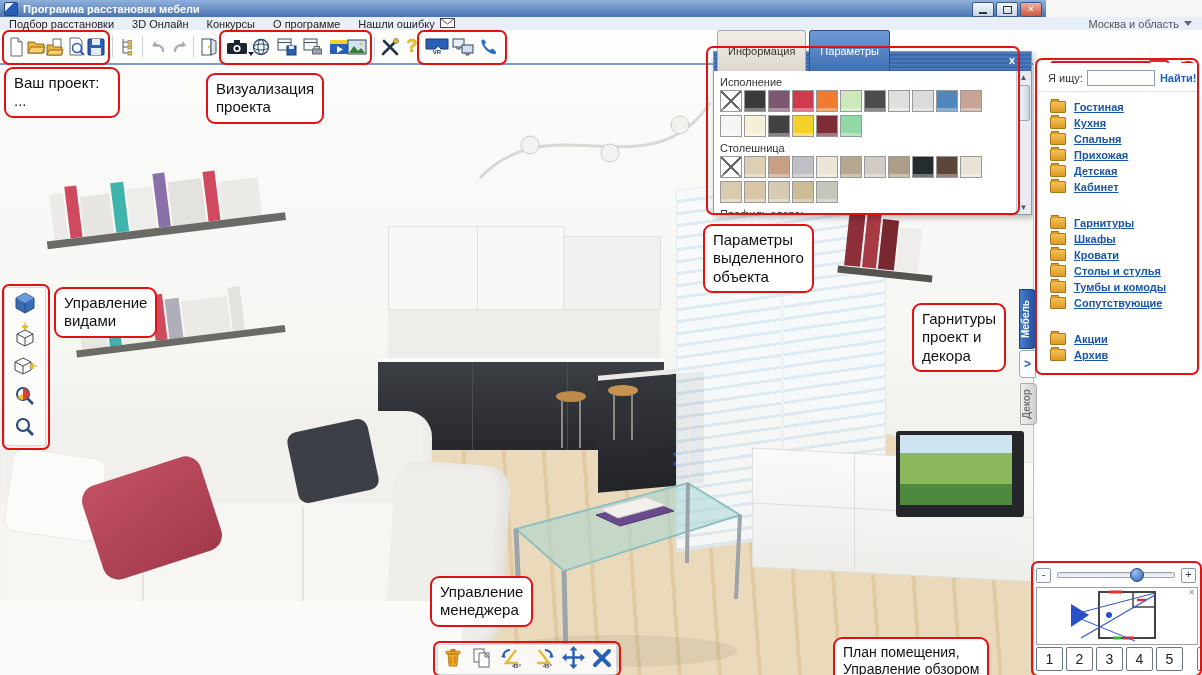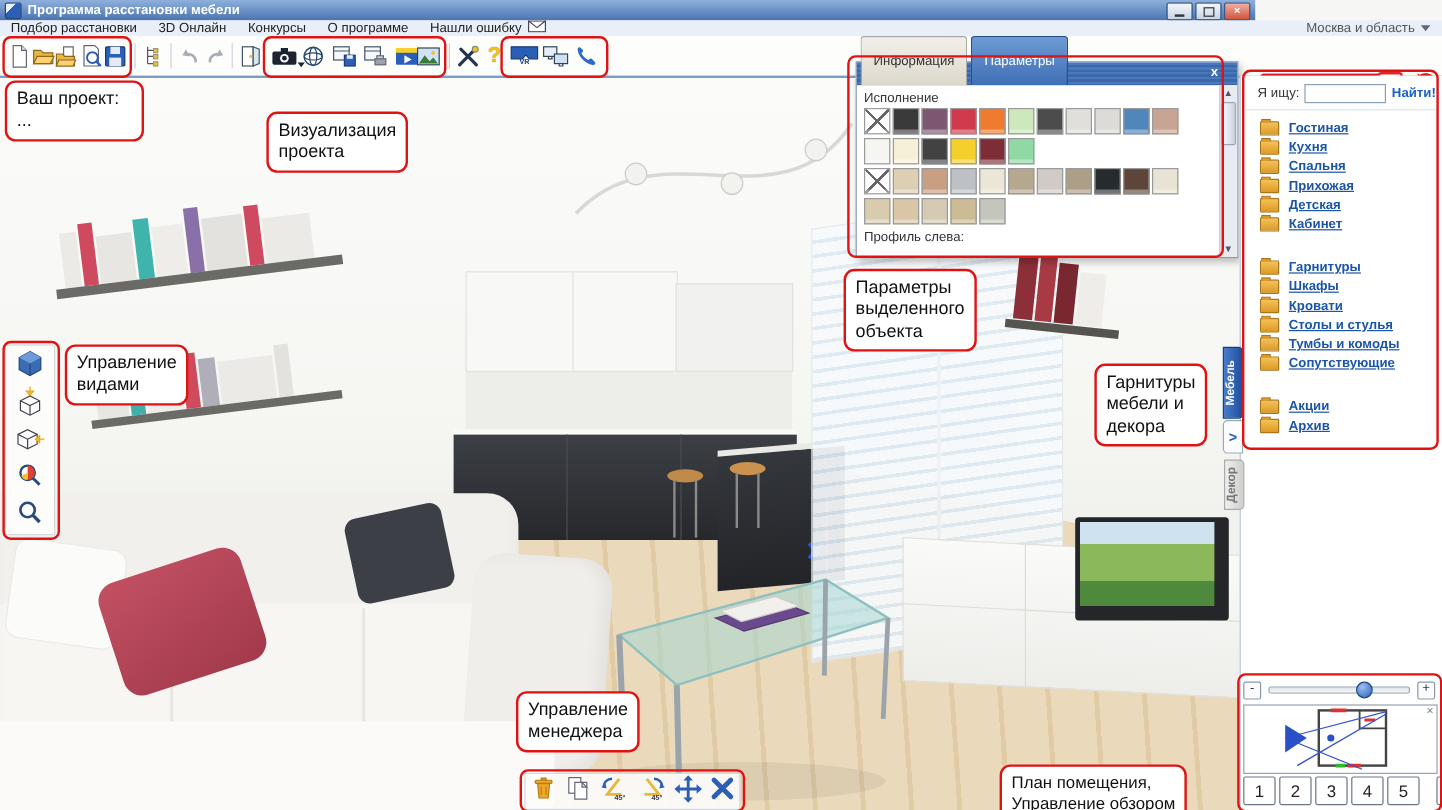--- a/index.html
+++ b/index.html
@@ -459,20 +459,21 @@
           <span class="swatch" style="background: rgb(220, 219, 215);"></span>
           <span class="swatch" style="background: rgb(79, 134, 187);"></span>
           <span class="swatch" style="background: rgb(200, 164, 148);"></span>
           <span class="swatch" style="background: rgb(245, 245, 242);"></span>
           <span class="swatch" style="background: rgb(247, 240, 216);"></span>
           <span class="swatch" style="background: rgb(66, 66, 66);"></span>
           <span class="swatch" style="background: rgb(244, 208, 44);"></span>
           <span class="swatch" style="background: rgb(126, 44, 54);"></span>
           <span class="swatch" style="background: rgb(144, 217, 164);"></span>
         </div>
+      <div class="seclabel">Столешница</div>
       <div class="swrow">
 
       <span class="swatch cross"></span>
           <span class="swatch" style="background: rgb(220, 207, 180);"></span>
           <span class="swatch" style="background: rgb(201, 159, 131);"></span>
           <span class="swatch" style="background: rgb(189, 193, 198);"></span>
           <span class="swatch" style="background: rgb(235, 230, 214);"></span>
           <span class="swatch" style="background: rgb(182, 167, 143);"></span>
           <span class="swatch" style="background: rgb(209, 203, 198);"></span>
           <span class="swatch" style="background: rgb(172, 158, 135);"></span>
@@ -696,31 +697,31 @@
   <div class="rbox s" style="left:706px;top:46px;width:310px;height:165px;"></div>
   <div class="rbox s" style="left:2px;top:284px;width:44px;height:162px;"></div>
   <div class="rbox s" style="left:1035px;top:58px;width:160px;height:313px;"></div>
   <div class="rbox s" style="left:433px;top:641px;width:184px;height:32px;"></div>
   <div class="rbox s" style="left:1031px;top:561px;width:167px;height:112px;"></div>
 
   <div class="callout s" style="left:4px;top:67px;width:96px;">
     <div class="c-line">Ваш проект:</div>
     <div class="c-line">...</div>
   </div>
-  <div class="callout s" style="left:222px;top:73px;margin-top:20px;">
+  <div class="callout s" style="left:206px;top:73px;">
     <span><div class="c-line">Визуализация</div><div class="c-line">проекта</div></span>
   </div>
   <div class="callout s" style="left:703px;top:224px;">
     <span><div class="c-line">Параметры</div><div class="c-line">выделенного</div><div class="c-line">объекта</div></span>
   </div>
   <div class="callout s" style="left:54px;top:287px;">
     <span><div class="c-line">Управление</div><div class="c-line">видами</div></span>
   </div>
   <div class="callout s" style="left:912px;top:303px;">
-    <span><div class="c-line">Гарнитуры</div><div class="c-line">мебели и</div><div class="c-line">декора</div></span>
+    <span><div class="c-line">Гарнитуры</div><div class="c-line">проект и</div><div class="c-line">декора</div></span>
   </div>
   <div class="callout s" style="left:430px;top:576px;">
     <span><div class="c-line">Управление</div><div class="c-line">менеджера</div></span>
   </div>
   <div class="callout s" style="left:833px;top:637px;font-size:14px;">
     <span><div class="c-line">План помещения,</div><div class="c-line">Управление обзором</div></span>
   </div>
 
 </div>
 

